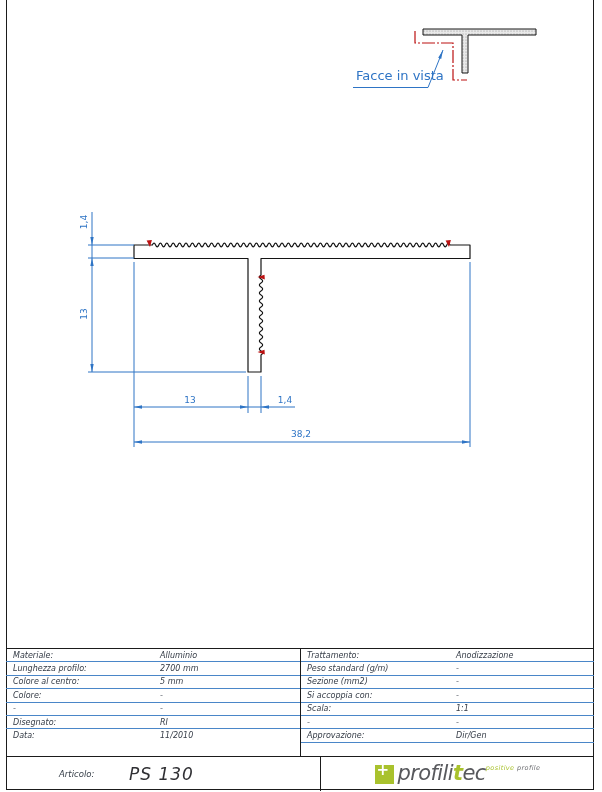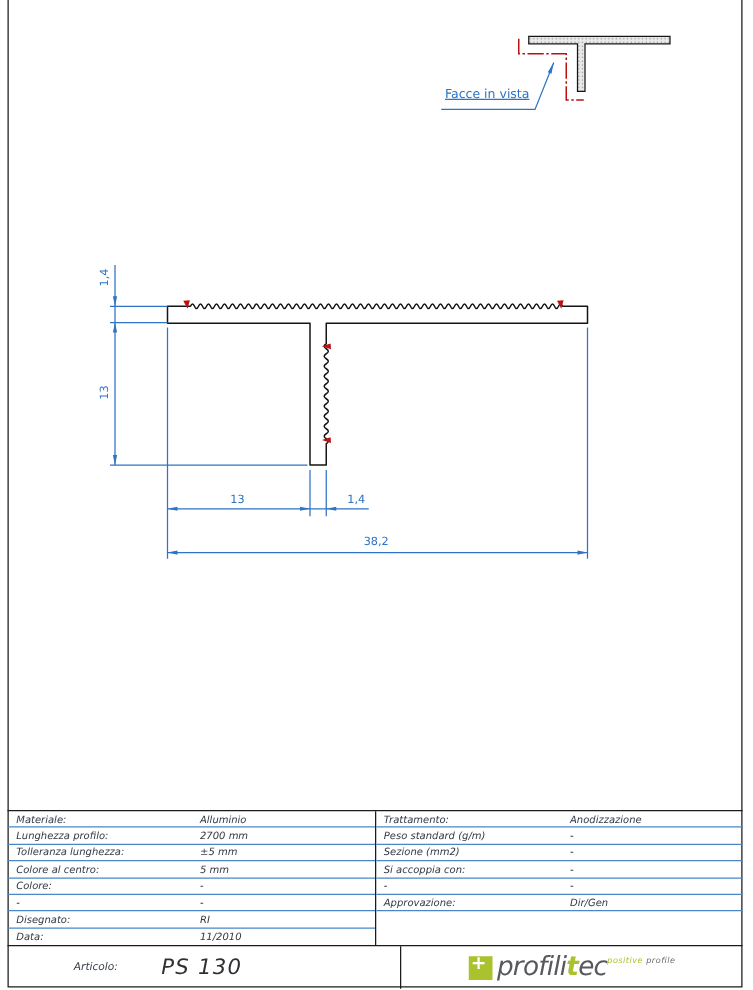--- a/index.html
+++ b/index.html
@@ -11,21 +11,21 @@
 
   
   .dim{position:absolute;color:#2e74c5;font-size:9px;line-height:10px;}
   .dim.rot{width:20px;height:20px;display:flex;align-items:center;justify-content:center;
         transform:rotate(-90deg);}
   #d-flange-th{left:74px;top:212px;}
   #d-stem-h{left:74px;top:304px;}
   #d-offset{left:178px;top:395px;width:24px;text-align:center;}
   #d-stem-th{left:272px;top:395px;width:26px;text-align:center;}
   #d-total{left:283px;top:429px;width:36px;text-align:center;}
-  #facce-label{left:356px;top:71px;font-size:10px;text-decoration:underline;}
+  #facce-label{left:356px;top:71px;font-size:13px;}
 
   
   .spec-table{position:absolute;left:6px;top:648px;width:588px;height:150px;
         box-sizing:border-box;border-top:1.2px solid #1b1b1b;font-style:italic;}
   .spec-grid{display:grid;grid-template-columns:294px 294px;}
   .half{display:block;}
   .half-right{border-left:1.2px solid #1b1b1b;box-sizing:border-box;}
   .row{height:13.375px;box-sizing:border-box;display:flex;align-items:center;
         border-bottom:1px solid #4a86c8;font-size:8px;color:#333a45;line-height:9px;}
   .row:last-child{border-bottom:none;}
@@ -108,24 +108,20 @@
       <div class="half half-left">
         <div class="row">
             <div class="lbl">Materiale:</div>
             <div class="val">Alluminio</div>
           </div>
         <div class="row">
             <div class="lbl">Lunghezza profilo:</div>
             <div class="val">2700 mm</div>
           </div>
         <div class="row">
-            <div class="lbl">Tolleranza lunghezza:</div>
-            <div class="val">±5 mm</div>
-          </div>
-        <div class="row">
             <div class="lbl">Colore al centro:</div>
             <div class="val">5 mm</div>
           </div>
         <div class="row">
             <div class="lbl">Colore:</div>
             <div class="val">-</div>
           </div>
         <div class="row">
             <div class="lbl">-</div>
             <div class="val">-</div>
@@ -150,20 +146,24 @@
           </div>
         <div class="row">
             <div class="lbl">Sezione (mm2)</div>
             <div class="val">-</div>
           </div>
         <div class="row">
             <div class="lbl">Si accoppia con:</div>
             <div class="val">-</div>
           </div>
         <div class="row">
+            <div class="lbl">Scala:</div>
+            <div class="val">1:1</div>
+          </div>
+        <div class="row">
             <div class="lbl">-</div>
             <div class="val">-</div>
           </div>
         <div class="row">
             <div class="lbl">Approvazione:</div>
             <div class="val">Dir/Gen</div>
           </div>
         <div class="row">
             <div class="lbl"></div>
             <div class="val"></div>

